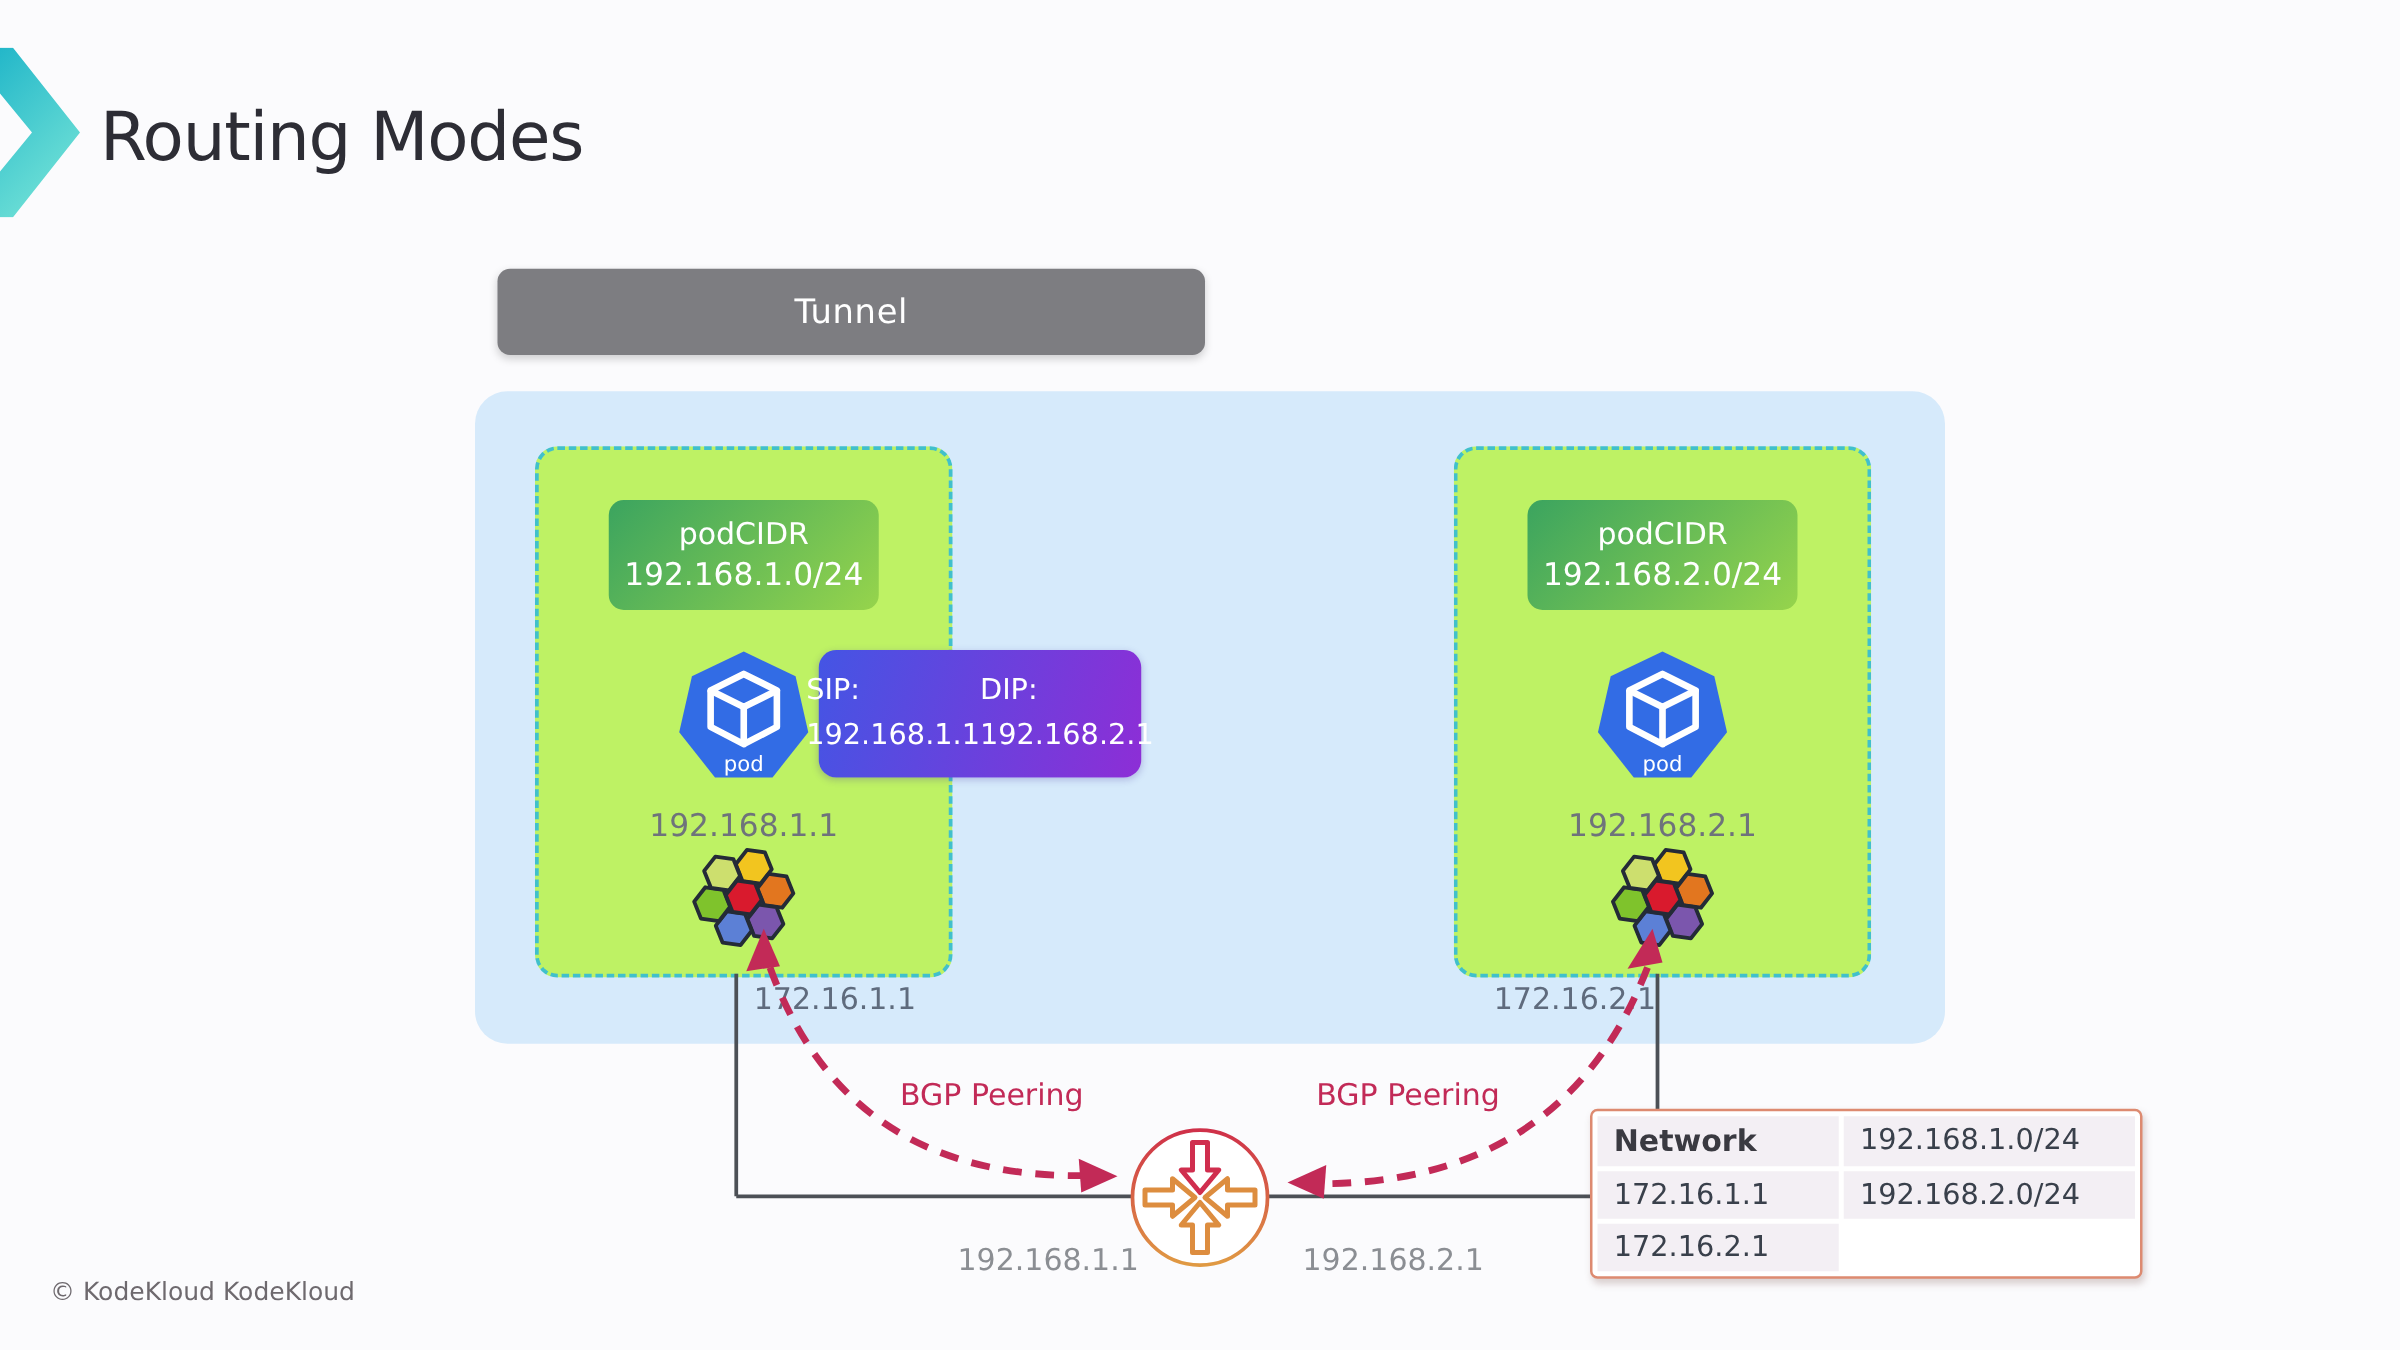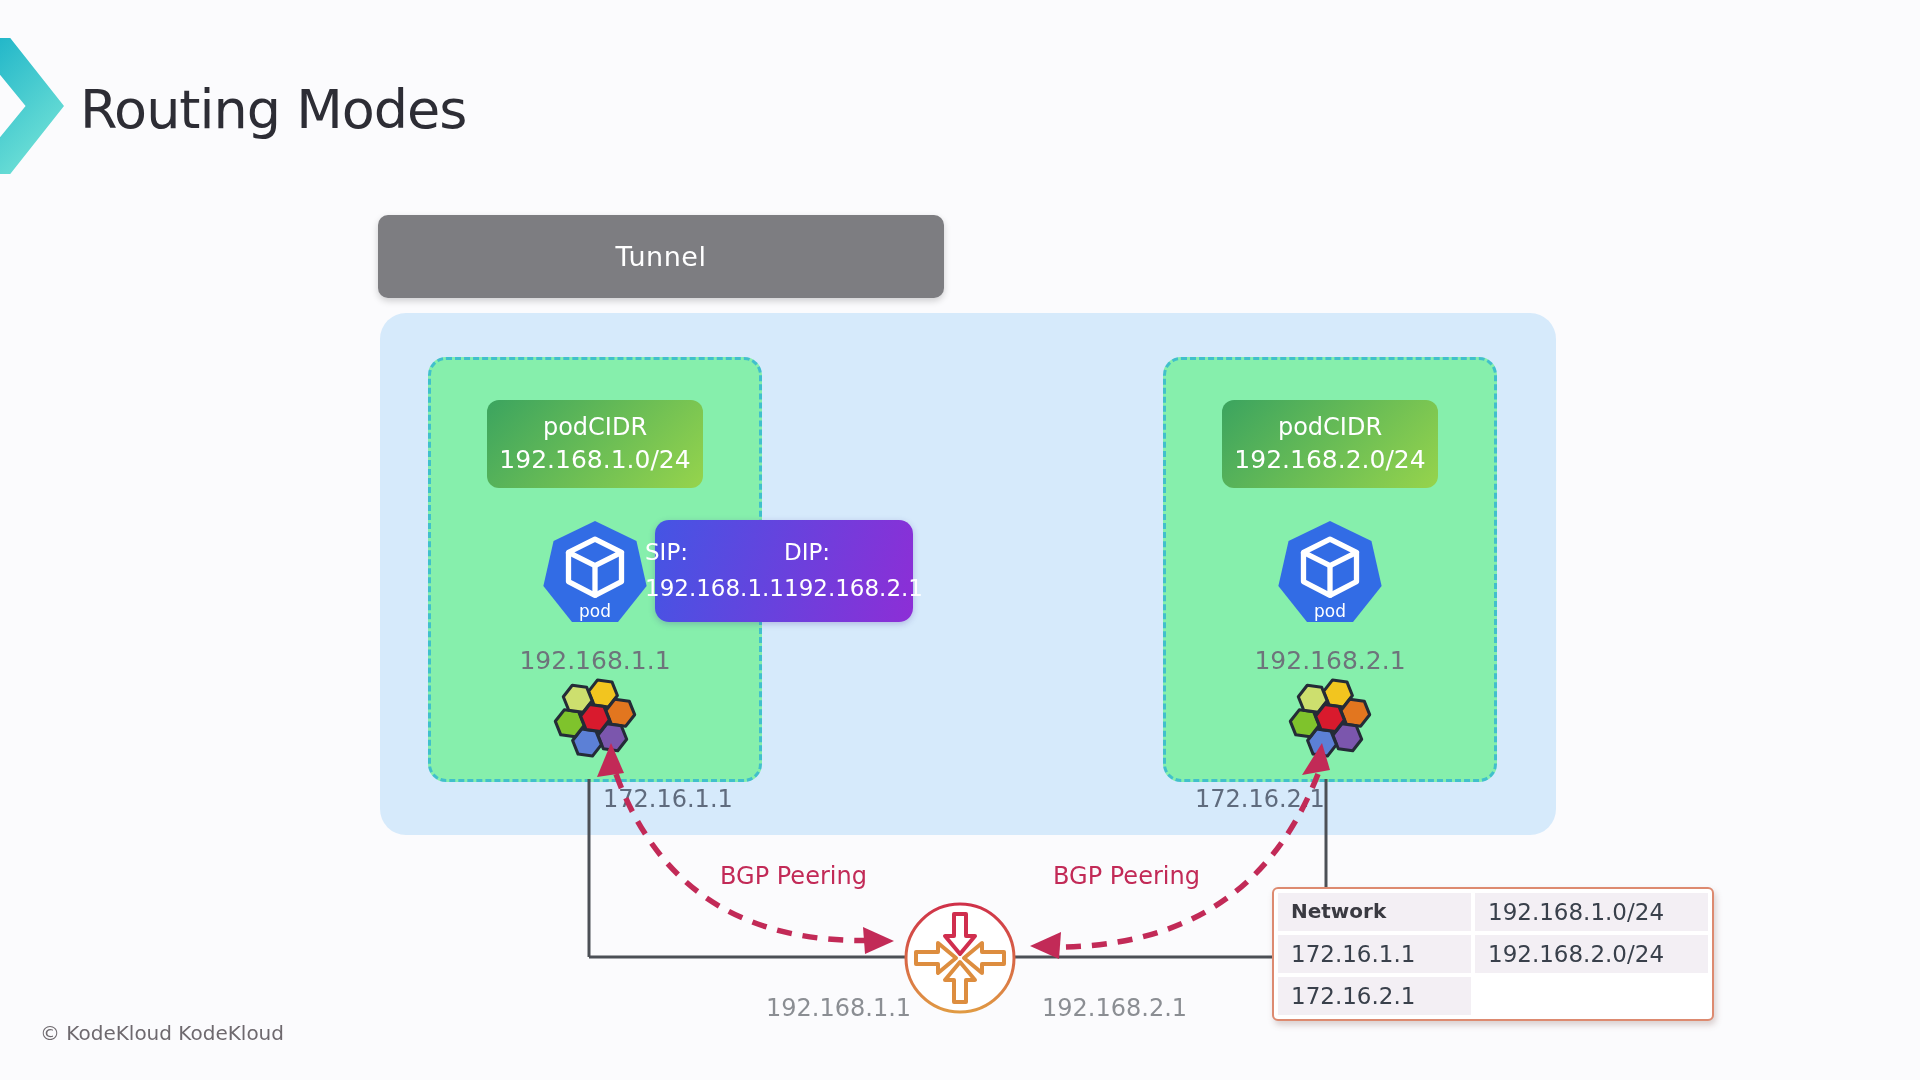--- a/index.html
+++ b/index.html
@@ -7,31 +7,31 @@
          font-family:"DejaVu Sans","Liberation Sans",sans-serif;}
 
   
   .logo-chevron{position:absolute;left:0;top:38px;width:64px;height:136px;
     background:linear-gradient(135deg,var(--logo-start,#23b7c9) 0%,var(--logo-end,#7fe9d9) 100%);
     clip-path:polygon(0% 0%,16% 0%,100% 50%,16% 100%,0% 100%,0% 73%,40% 50%,0% 27%);}
   .title{position:absolute;left:80px;top:78px;margin:0;font-size:54px;font-weight:400;
          color:#2d2d35;letter-spacing:-1px;}
 
   
-  .mode-btn{position:absolute;top:215px;height:83px;border-radius:10px;display:flex;
+  .mode-btn{position:absolute;top:215px;height:69px;border-radius:10px;display:flex;
             align-items:center;justify-content:center;color:#fff;font-size:27px;font-weight:500;
-            letter-spacing:.5px;box-shadow:0 3px 7px rgba(0,0,0,.18);cursor:pointer;}
+            letter-spacing:.5px;box-shadow:0 3px 7px rgba(0,0,0,.18);cursor:pointer;margin-left:20px;}
   .mode-btn.tunnel{left:378px;width:566px;background:var(--tunnel-gray,#7d7d81);}
   .mode-btn.native{left:982px;width:576px;
     background:linear-gradient(90deg,var(--native-start,#2ac0e8) 0%,var(--native-end,#57dcc1) 100%);}
 
   
   .cluster-container{position:absolute;left:380px;top:313px;width:1176px;height:522px;
     background:var(--container-blue,#d6eafb);border-radius:26px;}
-  .node-box{position:absolute;top:357px;width:328px;height:419px;background:#86efac;
+  .node-box{position:absolute;top:357px;width:328px;height:419px;background:#bef264;
     border:3px dashed var(--teal-dash,#41c0cb);border-radius:18px;}
   .node-box.left{left:428px;}
   .node-box.right{left:1163px;}
 
   .podcidr-badge{position:absolute;left:50%;transform:translateX(-50%);top:40px;width:216px;
     padding:11px 0;border-radius:12px;text-align:center;color:#fff;
     background:linear-gradient(135deg,var(--podcidr-start,#3ba45f) 0%,var(--podcidr-end,#96d44c) 100%);}
   .podcidr-badge .t1{font-size:24px;line-height:1.35;}
   .podcidr-badge .t2{font-size:25px;line-height:1.35;}
 
@@ -63,21 +63,21 @@
   .router-ip{position:absolute;top:994px;font-size:24px;color:#8b8e93;z-index:4;}
   .router-ip.left{left:766px;}
   .router-ip.right{left:1042px;}
 
   
   .route-table{position:absolute;left:1272px;top:887px;width:442px;z-index:5;background:#fff;
     border:2px solid var(--table-border,#dd8a70);border-radius:6px;padding:4px;
     display:grid;grid-template-columns:193px 1fr;gap:4px;box-sizing:border-box;
     box-shadow:2px 4px 6px rgba(120,80,70,.25);}
   .route-table .cell{background:#f3eff4;padding:6px 0 6px 13px;font-size:23px;color:#39404b;}
-  .route-table .cell.head{font-weight:bold;font-size:20px;color:#3a3a41;}
+  .route-table .cell.head{font-weight:bold;font-size:24px;color:#3a3a41;}
 
   .copyright{position:absolute;left:40px;top:1021px;font-size:20px;color:#6e696e;}
 </style>
 </head>
 <body>
 
 <div class="slide">
 
   <div class="logo-chevron"></div>
   <h1 class="title">Routing Modes</h1>

